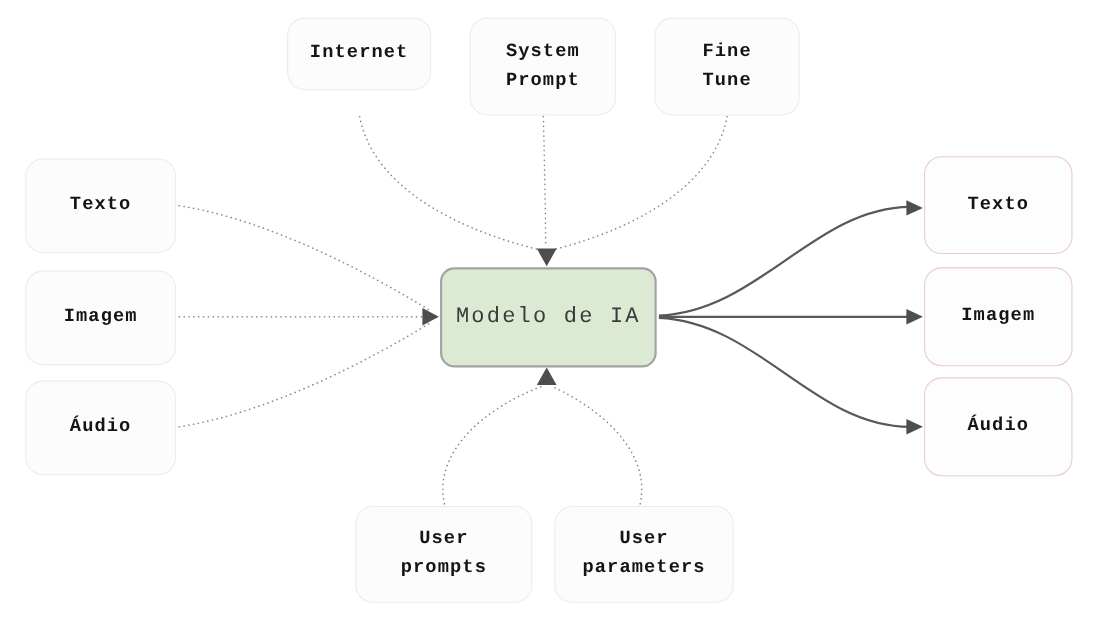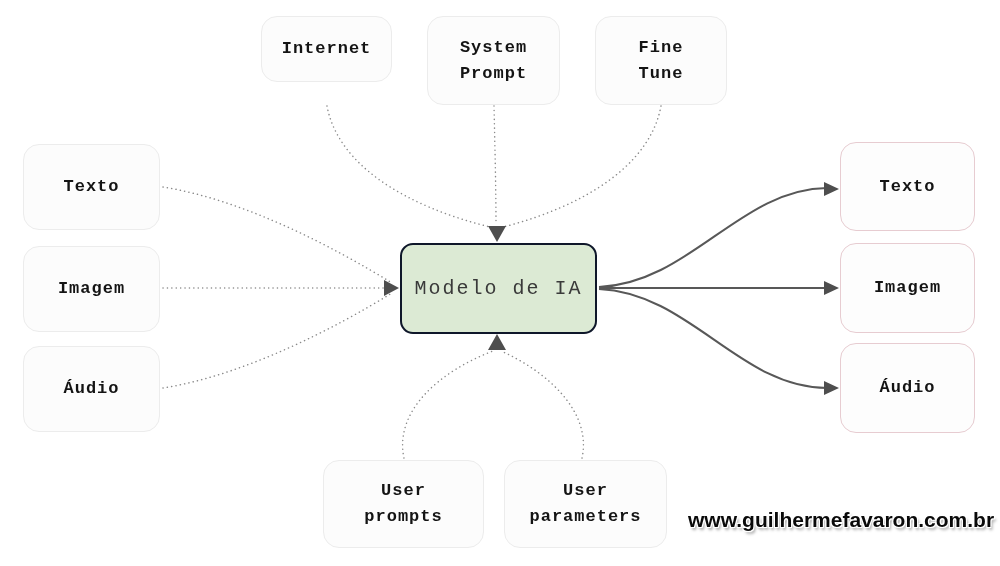--- a/index.html
+++ b/index.html
@@ -27,21 +27,21 @@
     color:#141414;
     white-space:pre-line;
     letter-spacing:1px;
   }
   .box.output{
     background:#fdfdfd;
     border:1px solid #e7ccd1;
   }
   .box.center{
     background:#dcead4;
-    border:2px solid #0f172a;
+    border:2px solid #a3a3a3;
     border-radius:13px;
   }
   .box.center .label{
     font-weight:normal;
     font-size:20px;
     color:#3a3a3a;
     letter-spacing:2px;
   }
   .watermark{
     position:absolute;
@@ -129,15 +129,14 @@
 
   <div class="box" style="left:323px;top:460px;width:161px;height:88px">
     <span class="label">User
 prompts</span>
   </div>
   <div class="box" style="left:504px;top:460px;width:163px;height:88px">
     <span class="label">User
 parameters</span>
   </div>
 
-  <div class="watermark">www.guilhermefavaron.com.br</div>
 
 </div>
 
 </body></html>

